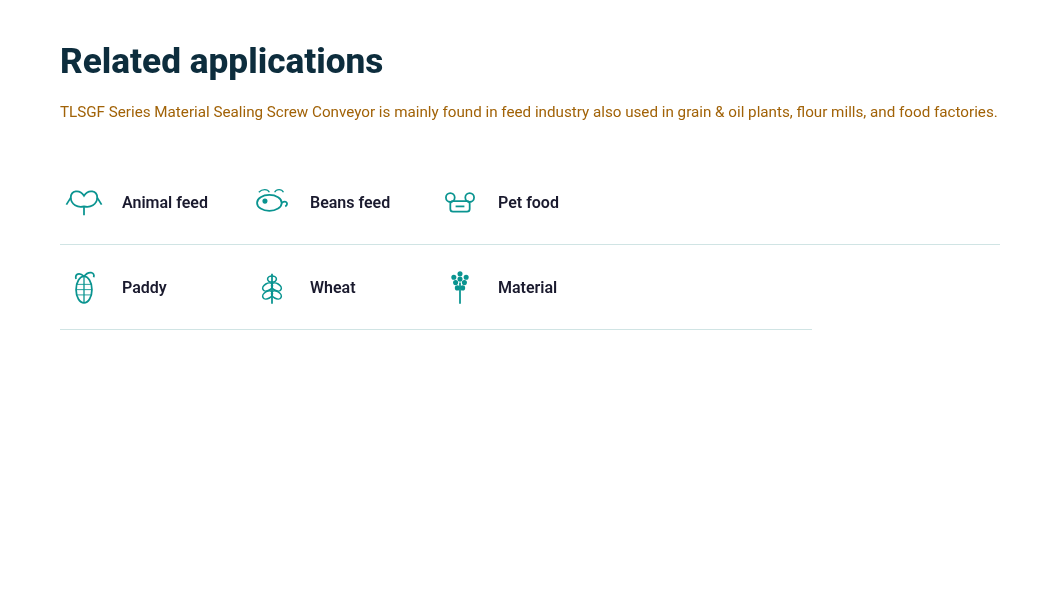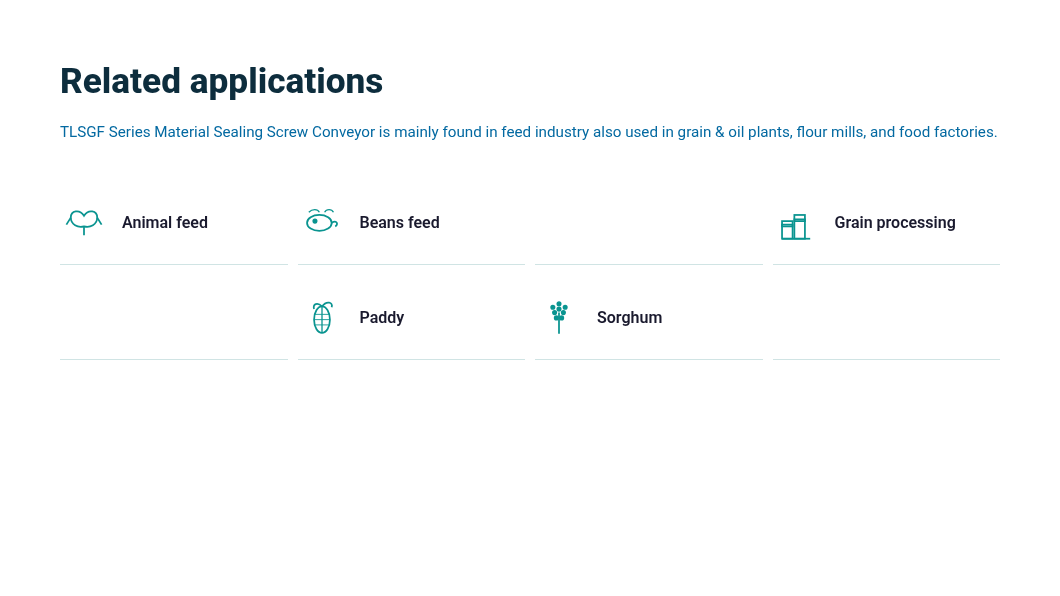--- a/index.html
+++ b/index.html
@@ -9,33 +9,32 @@
       color: #1a1a2e;
       padding: 40px 60px;
       width: 1060px;
       min-height: 596px;
     }
     h1 {
       font-size: 2.2rem;
       font-weight: 800;
       color: #0d2d3d;
       margin-bottom: 18px;
-      margin-top: 20px;
     }
     .description {
       font-size: 0.95rem;
-      color: #0369a1;
+      color: #a16207;
       line-height: 1.6;
       max-width: 960px;
       margin-bottom: 36px;
     }
     .grid {
       display: grid;
-      grid-template-columns: repeat(4, 1fr);
-      gap: 10px;
+      grid-template-columns: repeat(5, 1fr);
+      gap: 0;
     }
     .app-item {
       display: flex;
       align-items: center;
       gap: 14px;
       padding: 18px 10px 18px 0;
       border-bottom: 1.5px solid #d0e4e4;
     }
     .app-item .icon {
       width: 48px;
@@ -84,58 +83,70 @@
         <svg viewBox="0 0 50 50">
     <ellipse cx="22" cy="26" rx="14" ry="9" stroke="#0a9490" fill="none" stroke-width="2"></ellipse>
     <path d="M36 26 C42 22, 44 28, 40 30" stroke="#0a9490" fill="none" stroke-width="2"></path>
     <circle cx="17" cy="24" r="2" fill="#0a9490"></circle>
     <path d="M10 14 C14 10, 20 10, 22 14" stroke="#0a9490" fill="none" stroke-width="1.5"></path>
     <path d="M28 14 C30 10, 36 10, 38 14" stroke="#0a9490" fill="none" stroke-width="1.5"></path>
   </svg>
       </div>
       <span class="label">Beans feed</span>
     </div>
-    <div class="app-item empty-cell"></div>
     <div class="app-item">
       <div class="icon">
         <svg viewBox="0 0 50 50">
-    <rect x="8" y="28" width="12" height="16" stroke="#0a9490" fill="none" stroke-width="2"></rect>
-    <rect x="8" y="24" width="12" height="6" stroke="#0a9490" fill="none" stroke-width="2"></rect>
-    <rect x="22" y="22" width="12" height="22" stroke="#0a9490" fill="none" stroke-width="2"></rect>
-    <rect x="22" y="17" width="12" height="7" stroke="#0a9490" fill="none" stroke-width="2"></rect>
-    <line x1="8" y1="44" x2="40" y2="44" stroke="#0a9490" stroke-width="2"></line>
+    <rect x="14" y="24" width="22" height="12" rx="3" stroke="#0a9490" fill="none" stroke-width="2"></rect>
+    <circle cx="14" cy="20" r="5" stroke="#0a9490" fill="none" stroke-width="2"></circle>
+    <circle cx="36" cy="20" r="5" stroke="#0a9490" fill="none" stroke-width="2"></circle>
+    <line x1="20" y1="30" x2="30" y2="30" stroke="#0a9490" stroke-width="2"></line>
   </svg>
       </div>
-      <span class="label">Grain processing</span>
+      <span class="label">Pet food</span>
     </div>
+    <div class="app-item empty-cell"></div>
     <div class="app-item empty-cell"></div>
     <div class="app-item">
       <div class="icon">
         <svg viewBox="0 0 50 50">
     <ellipse cx="25" cy="28" rx="9" ry="15" stroke="#0a9490" fill="none" stroke-width="2"></ellipse>
     <line x1="25" y1="13" x2="25" y2="43" stroke="#0a9490" stroke-width="1.5"></line>
     <line x1="16" y1="22" x2="34" y2="22" stroke="#0a9490" stroke-width="1"></line>
     <line x1="16" y1="28" x2="34" y2="28" stroke="#0a9490" stroke-width="1"></line>
     <line x1="16" y1="34" x2="34" y2="34" stroke="#0a9490" stroke-width="1"></line>
     <path d="M25 13 C20 8, 14 10, 16 16" stroke="#0a9490" fill="none" stroke-width="2"></path>
     <path d="M25 13 C30 6, 38 8, 36 14" stroke="#0a9490" fill="none" stroke-width="2"></path>
   </svg>
       </div>
       <span class="label">Paddy</span>
     </div>
     <div class="app-item">
       <div class="icon">
         <svg viewBox="0 0 50 50">
+    <line x1="25" y1="44" x2="25" y2="10" stroke="#0a9490" stroke-width="2"></line>
+    <ellipse cx="20" cy="34" rx="6" ry="4" transform="rotate(-30 20 34)" stroke="#0a9490" fill="none" stroke-width="1.8"></ellipse>
+    <ellipse cx="30" cy="34" rx="6" ry="4" transform="rotate(30 30 34)" stroke="#0a9490" fill="none" stroke-width="1.8"></ellipse>
+    <ellipse cx="20" cy="25" rx="6" ry="4" transform="rotate(-30 20 25)" stroke="#0a9490" fill="none" stroke-width="1.8"></ellipse>
+    <ellipse cx="30" cy="25" rx="6" ry="4" transform="rotate(30 30 25)" stroke="#0a9490" fill="none" stroke-width="1.8"></ellipse>
+    <ellipse cx="25" cy="16" rx="5" ry="3.5" stroke="#0a9490" fill="none" stroke-width="1.8"></ellipse>
+  </svg>
+      </div>
+      <span class="label">Wheat</span>
+    </div>
+    <div class="app-item">
+      <div class="icon">
+        <svg viewBox="0 0 50 50">
     <line x1="25" y1="44" x2="25" y2="20" stroke="#0a9490" stroke-width="2"></line>
     <circle cx="25" cy="16" r="2" fill="#0a9490"></circle>
     <circle cx="20" cy="20" r="2" fill="#0a9490"></circle>
     <circle cx="30" cy="20" r="2" fill="#0a9490"></circle>
     <circle cx="22" cy="26" r="2" fill="#0a9490"></circle>
     <circle cx="28" cy="26" r="2" fill="#0a9490"></circle>
     <circle cx="18" cy="14" r="2" fill="#0a9490"></circle>
     <circle cx="32" cy="14" r="2" fill="#0a9490"></circle>
     <circle cx="25" cy="10" r="2" fill="#0a9490"></circle>
   </svg>
       </div>
-      <span class="label">Sorghum</span>
+      <span class="label">Material</span>
     </div>
     <div class="app-item empty-cell"></div>
   </div>
 
 </body></html>

